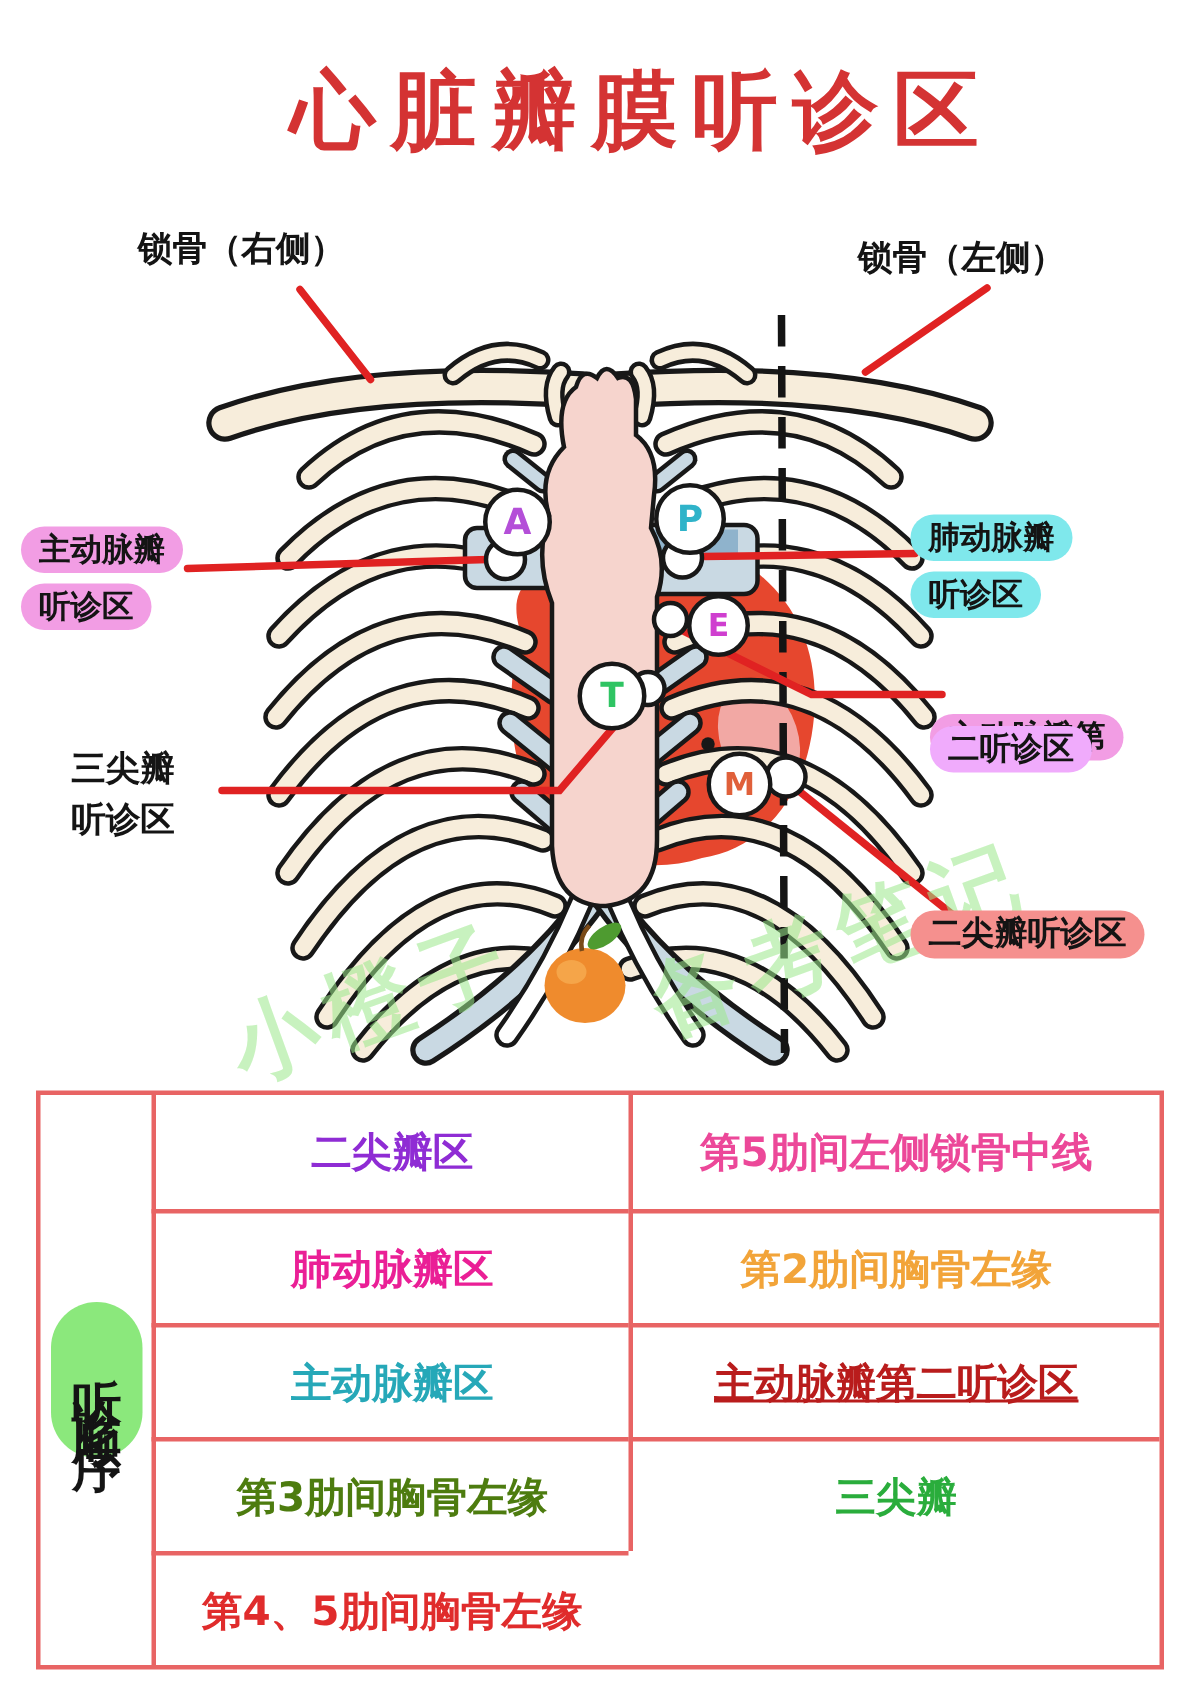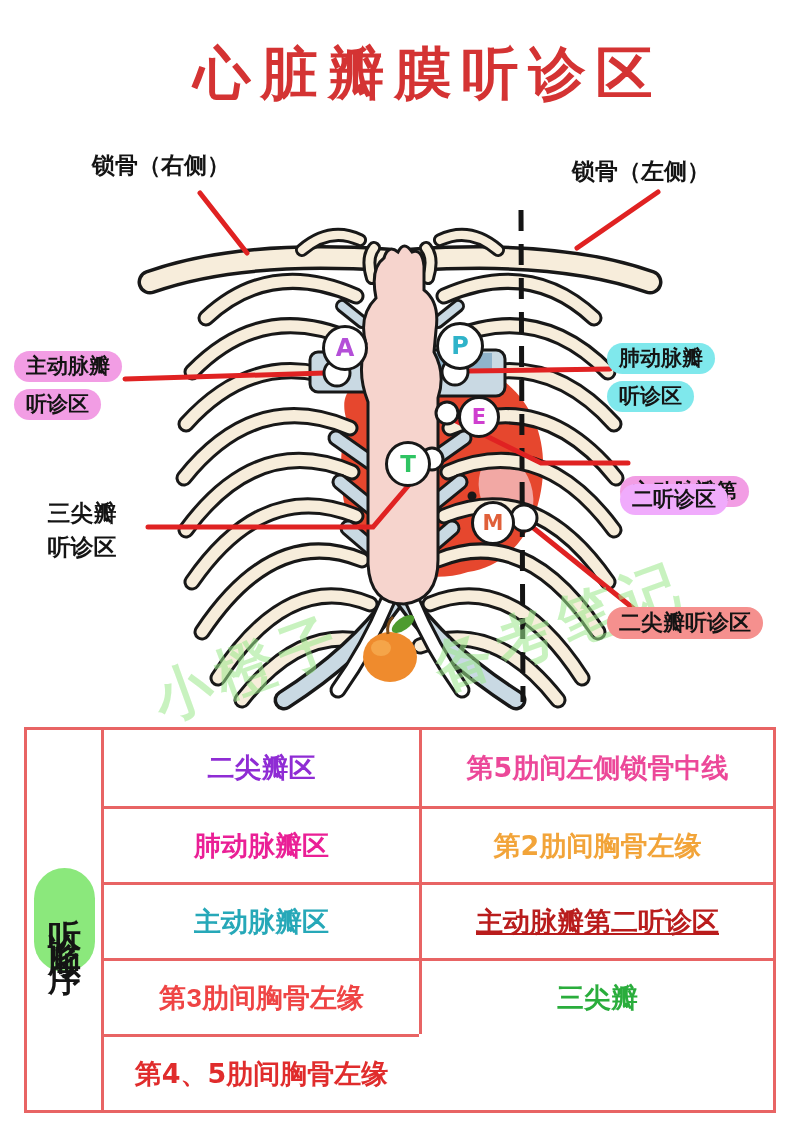--- a/index.html
+++ b/index.html
@@ -232,21 +232,21 @@
       </div>
 
     <div class="cell">
       <span style="color: rgb(38, 168, 184);">主动脉瓣区</span>
       </div>
 
     <div class="cell">
       <span style="color: #b91c1c; text-decoration: underline;">主动脉瓣第二听诊区</span>
       </div>
     <div class="cell">
-      <span style="color: #ef4444; font-family: Liberation Mono, monospace;">第3肋间胸骨左缘</span>
+      <span style="color: #4d7c0f;">第3肋间胸骨左缘</span>
       </div>
 
     <div class="cell">
       <span style="color: rgb(42, 173, 60);">三尖瓣</span>
       </div>
     <div class="cell">
       <span style="color: rgb(224, 44, 44);">第4、5肋间胸骨左缘</span>
       </div>
   </div>
 

